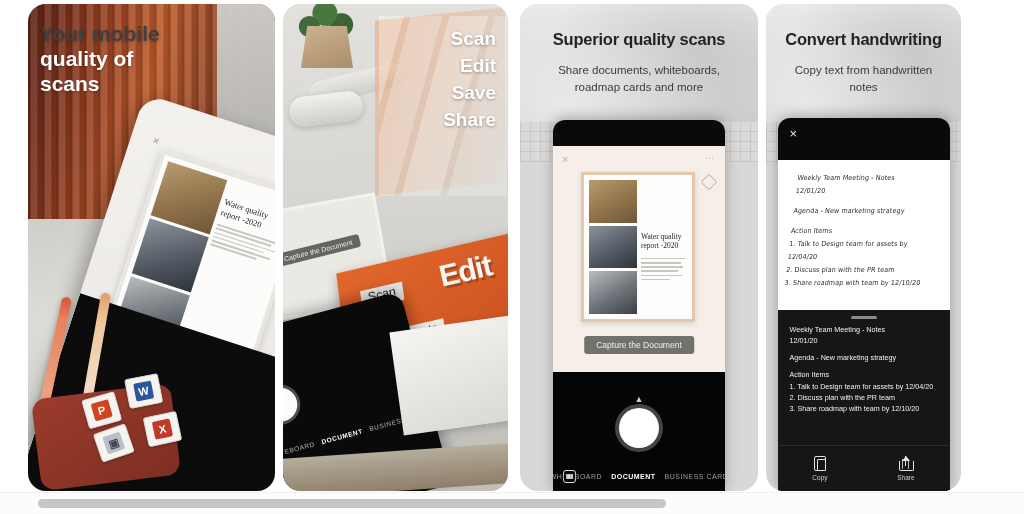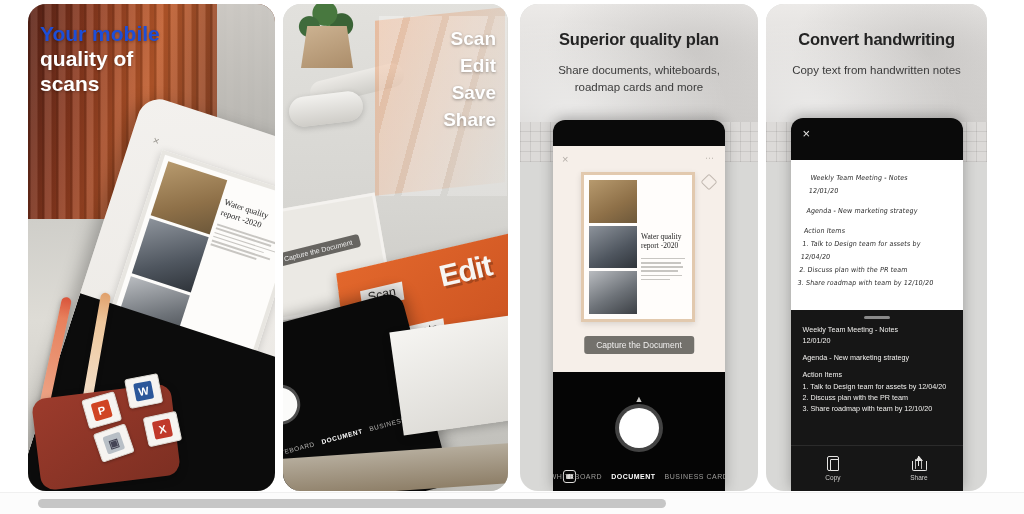--- a/index.html
+++ b/index.html
@@ -21,21 +21,21 @@
     position: absolute;
     top: 4px;
     height: 487px;
     border-radius: 18px;
     overflow: hidden;
     background: #d8d8d6;
   }
   .card-1 { left: 28px;  width: 247px; }
   .card-2 { left: 283px; width: 225px; }
   .card-3 { left: 520px; width: 238px; }
-  .card-4 { left: 766px; width: 221px; }
+  .card-4 { left: 766px; width: 195px; }
 
   .layer { position: absolute; inset: 0; }
 
   
   .curtain {
     position: absolute; left: 0; top: 0; right: 0; height: 235px;
     background:
       repeating-linear-gradient(90deg,
         rgba(0,0,0,.20) 0px, rgba(0,0,0,.20) 2px,
         rgba(255,255,255,.10) 3px, rgba(255,255,255,.10) 9px,
@@ -439,21 +439,21 @@
         </div>
         <div class="office-tile tile-img">
           <span class="glyph-box" style="background:#b8bfc6;color:#445">▣</span>
         </div>
         <div class="office-tile tile-xls">
           <span class="glyph-box" style="background:#c0392b">X</span>
         </div>
       </div>
 
       <div style="position:absolute;left:12px;top:18px;right:52px;">
-        <div style="font-size:21px;font-weight:bold;color:#1d4ed8;line-height:1.18;text-shadow:0 1px 3px rgba(0,0,0,.3)">Your mobile</div>
+        <div style="font-size:21px;font-weight:bold;color:#404040;line-height:1.18;text-shadow:0 1px 3px rgba(0,0,0,.3)">Your mobile</div>
         <div style="font-size:21px;font-weight:bold;color:#fff;line-height:1.18;text-shadow:0 1px 3px rgba(0,0,0,.3)">quality of</div>
         <div style="font-size:21px;font-weight:bold;color:#fff;line-height:1.18;text-shadow:0 1px 3px rgba(0,0,0,.3)">scans</div>
       </div>
     </div>
   </div>
 
   <div class="card card-2">
     <div class="layer">
       <div class="p2-bg"></div>
       <div class="p2-plant"></div>
@@ -497,21 +497,21 @@
       </div>
     </div>
   </div>
 
   <div class="card card-3">
     <div class="layer">
       <div class="ss-head"></div>
       <div class="ss-wallgrid"></div>
       <div class="ss-orange-floor"></div>
 
-      <div class="ss-title">Superior quality plan</div>
+      <div class="ss-title">Superior quality scans</div>
       <div class="ss-sub">
         <div>Share documents, whiteboards,</div>
         <div>roadmap cards and more</div>
       </div>
 
       <div class="phone phone-3">
         <div class="phone-topbar"></div>
 
         <div class="p3-scan-area">
           <div class="p3-x">×</div>

